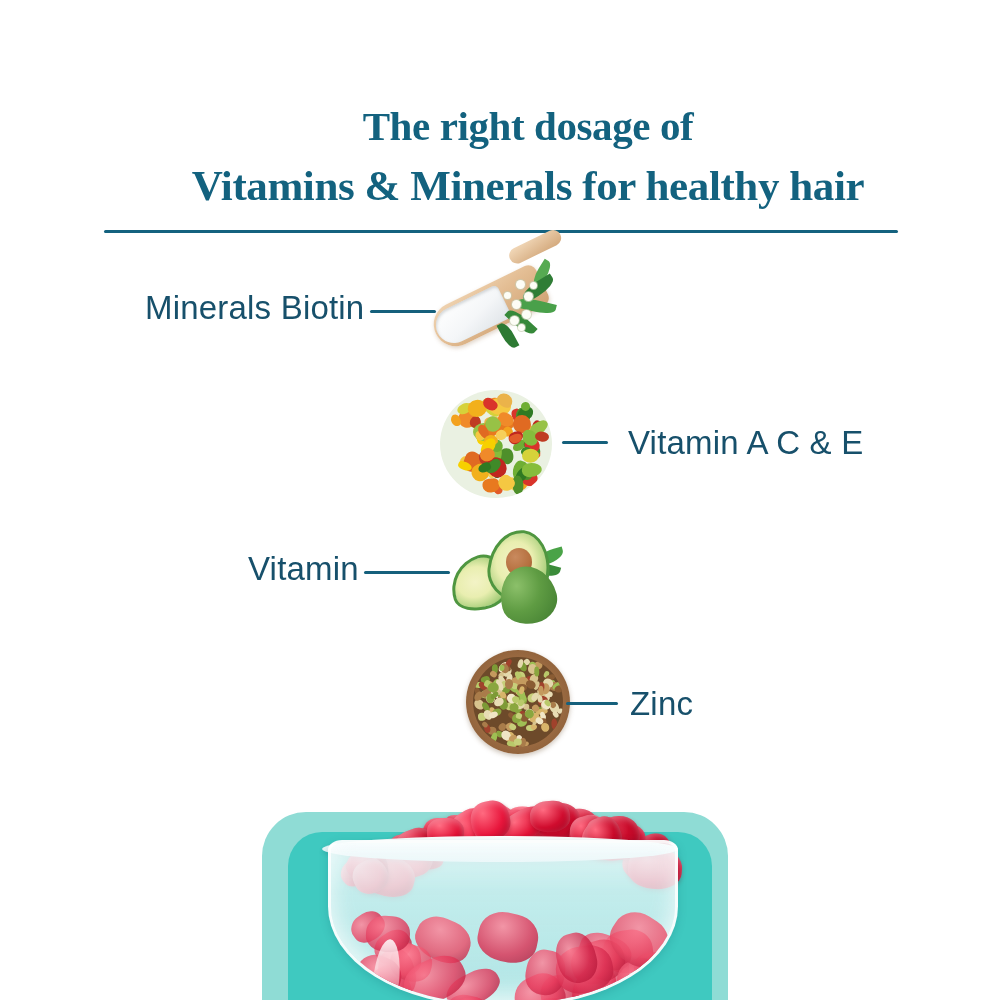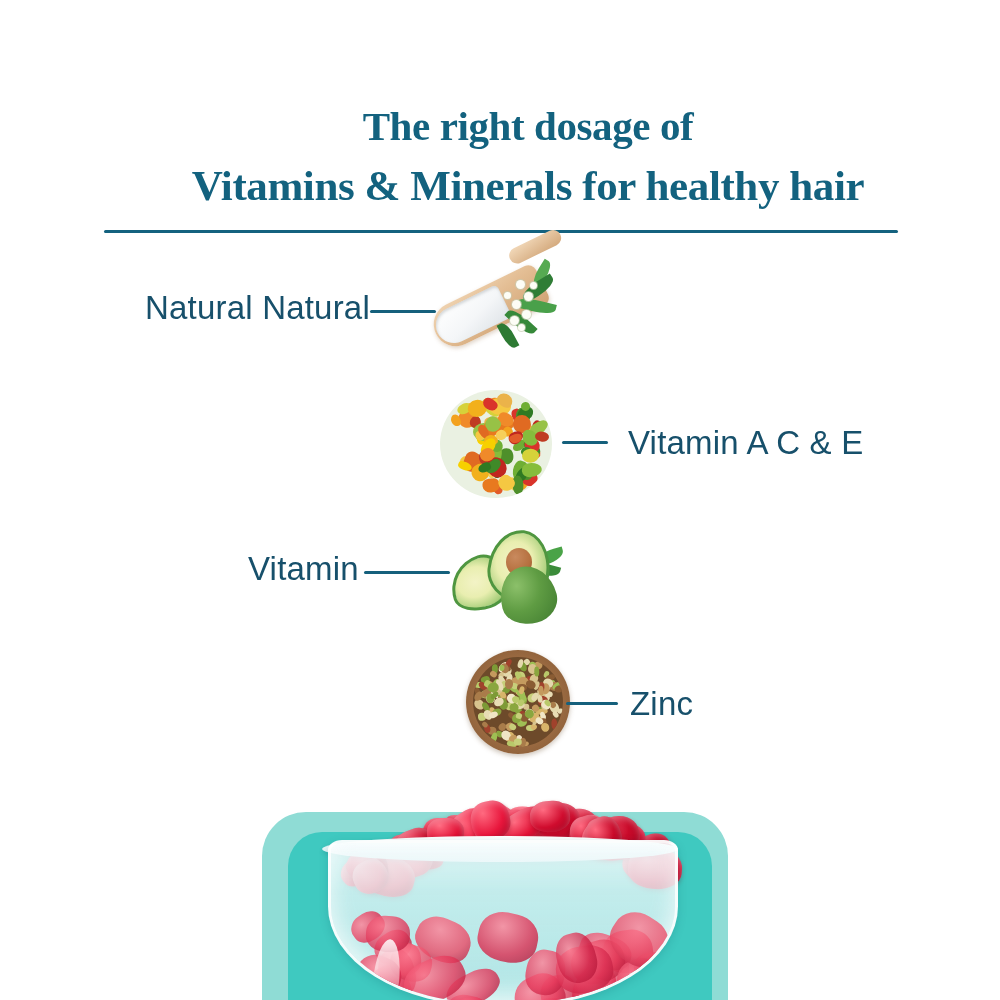--- a/index.html
+++ b/index.html
@@ -176,21 +176,21 @@
 
 <div class="stage">
 
   <div class="headline">
     <span class="l1">The right dosage of</span>
     <span class="l2">Vitamins &amp; Minerals for healthy hair</span>
   </div>
   <div class="rule"></div>
 
   <div class="ing">
-    <div class="ing-label" style="left:145px;top:288px;">Natural Natural</div>
+    <div class="ing-label" style="left:145px;top:288px;">Minerals Biotin</div>
     <div class="connector" style="left:370px;top:310px;width:66px;"></div>
     <div class="art" id="art-biotin">
       <div class="scoop-handle"></div>
       <div class="scoop">
         <div class="scoop-inner"></div>
       </div>
       <div class="leaf l4"></div>
       <div class="leaf l1"></div>
       <div class="leaf l2"></div>
       <div class="leaf l3"></div>

